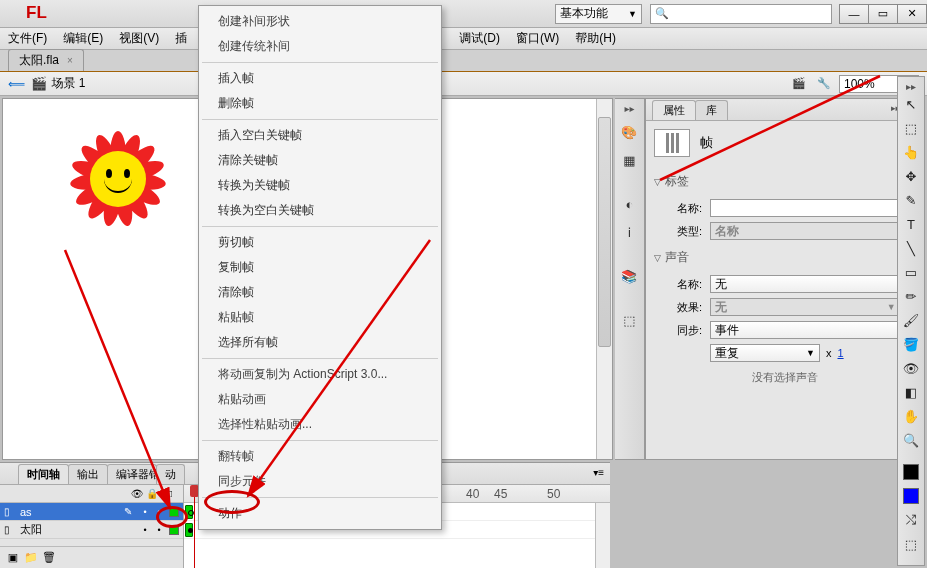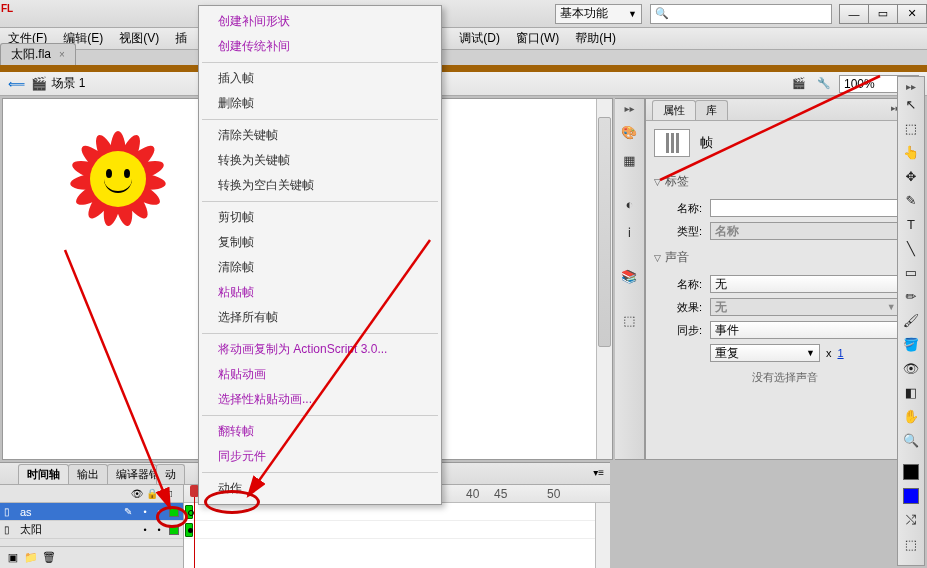--- a/index.html
+++ b/index.html
@@ -1,33 +1,33 @@
 <!DOCTYPE html>
 <html><head>
 <meta charset="utf-8">
 <style>
 * { margin:0; padding:0; box-sizing:border-box; font-family:"Microsoft YaHei",SimSun,sans-serif; font-size:12px; }
 body { width:927px; height:568px; background:#c0c0c0; position:relative; overflow:hidden; }
 
 
 .titlebar { height:28px; background:linear-gradient(#e8e8e8,#d8d8d8); border-bottom:1px solid #aaa; display:flex; align-items:center; }
-.app-logo { width:22px; height:22px; margin:0 1px; color:#c00; font-weight:bold; font-size:10px; }
+.app-logo { width:22px; height:22px; margin:0 26px; color:#c00; font-weight:bold; font-size:17px; }
 .title-gap { flex:1; }
 .workspace-dd { height:20px; margin-right:8px; background:#f5f5f5; border:1px solid #999; display:flex; align-items:center; padding:0 4px; }
 .workspace-dd .dd-arrow { margin-left:20px; font-size:9px; }
 .search-box { width:182px; height:20px; background:#fff; border:1px solid #999; display:flex; align-items:center; padding:0 4px; margin-right:8px; }
 .search-box .mag { font-size:11px; margin-right:4px; color:#666; }
 .win-btns { display:flex; }
 .win-btn { width:30px; height:20px; border:1px solid #888; background:linear-gradient(#f5f5f5,#ddd); display:flex; align-items:center; justify-content:center; font-size:11px; margin-left:-1px; cursor:pointer; }
 
 .menubar { height:22px; background:linear-gradient(#ececec,#dcdcdc); border-bottom:1px solid #aaa; display:flex; align-items:center; padding-left:8px; }
 .menubar span { margin-right:16px; cursor:default; }
 
 
-.doc-tabs { height:22px; background:#d0d0d0; border-bottom:7px solid #a16207; display:flex; align-items:flex-end; }
+.doc-tabs { height:22px; background:#d0d0d0; border-bottom:1px solid #a16207; display:flex; align-items:flex-end; padding-left:8px; }
 .doc-tab { background:#d0d0d0; border:1px solid #999; border-bottom:none; padding:2px 10px; font-size:11px; border-radius:3px 3px 0 0; display:flex; align-items:center; }
 .doc-tab .x { margin-left:8px; color:#777; font-size:10px; }
 
 .scene-bar { height:24px; background:linear-gradient(#f0f0f0,#e4e4e4); border-bottom:1px solid #aaa; display:flex; align-items:center; padding:0 8px; }
 .scene-bar .arrow { color:#06c; margin-right:6px; }
 .scene-bar .clapper { margin-right:4px; font-size:13px; }
 .scene-bar .spacer { flex:1; }
 .scene-bar .icon { width:22px; height:18px; margin-left:3px; display:flex; align-items:center; justify-content:center; font-size:11px; }
 .zoom-sel { width:80px; height:18px; background:#fff; border:1px solid #999; display:flex; align-items:center; padding:0 4px; margin-left:4px;}
 .zoom-sel .dd-arrow { margin-left:auto; font-size:9px; }
@@ -109,21 +109,21 @@
 .frame-row .kf{ background:#00d000; border:1px solid #060; border-radius:1px;}
 .frame-row .cell.circ::after{ content:""; position:absolute; left:2px; top:4px; width:5px; height:5px; background:#000; border-radius:50%;}
 .frame-row .cell.ocirc::after{ content:""; position:absolute; left:2px; top:4px; width:4px; height:4px; border:1px solid #000; border-radius:50%;}
 .playhead{ position:absolute; top:0; bottom:0; width:1px; background:#c00; left:188px;}
 .playhead::before{ content:""; position:absolute; top:0; left:-4px; width:9px; height:12px; background:#c33; border-radius:2px;}
 .tl-scroll-v{ position:absolute; right:0; top:18px; bottom:0; width:15px; background:#eee; border-left:1px solid #bbb;}
 
 
 .ctx-menu { position:absolute; left:198px; top:5px; width:244px; background:#f4f4f4; border:1px solid #9a9a9a; box-shadow:3px 3px 6px rgba(0,0,0,.25); padding:3px 1px; z-index:50;}
 .ctx-menu .mi { padding:4px 18px; font-size:12px; color:#333; white-space:nowrap;}
-.ctx-menu .mi.dis{ color:#a21caf;}
+.ctx-menu .mi.dis{ color:#404040;}
 .ctx-menu hr{ border:none; border-top:1px solid #ccc; margin:3px 2px;}
 .hl-ring{ position:absolute; border:3px solid #c00; border-radius:50%; pointer-events:none; z-index:60;}
 
 
 .arrow-svg{ position:absolute; left:0; top:0; width:927px; height:568px; pointer-events:none; z-index:55;}
 </style>
 </head>
 <body>
 
 <div class="titlebar">
@@ -372,20 +372,21 @@
   </div>
 </div>
 
 <div class="ctx-menu" id="ctx">
     <div class="mi dis">创建补间形状</div>
     <div class="mi dis">创建传统补间</div>
     <hr>
     <div class="mi">插入帧</div>
     <div class="mi">删除帧</div>
     <hr>
+    <div class="mi">插入空白关键帧</div>
     <div class="mi">清除关键帧</div>
     <div class="mi">转换为关键帧</div>
     <div class="mi">转换为空白关键帧</div>
     <hr>
     <div class="mi">剪切帧</div>
     <div class="mi">复制帧</div>
     <div class="mi">清除帧</div>
     <div class="mi dis">粘贴帧</div>
     <div class="mi">选择所有帧</div>
     <hr>

